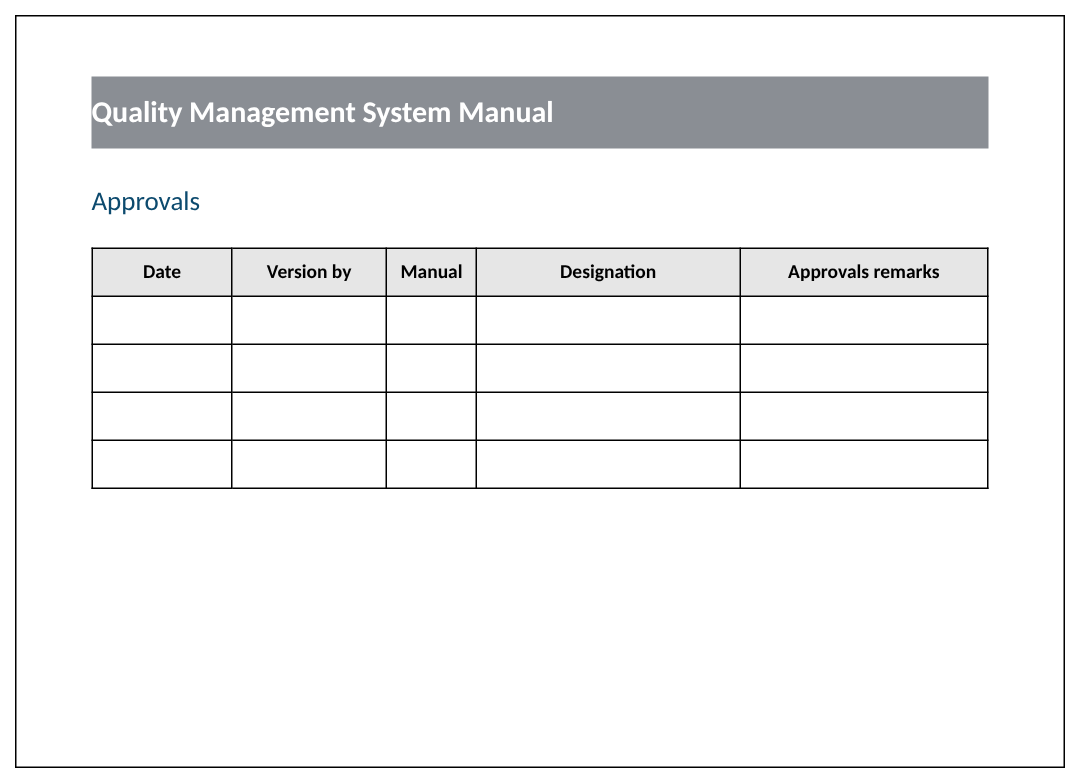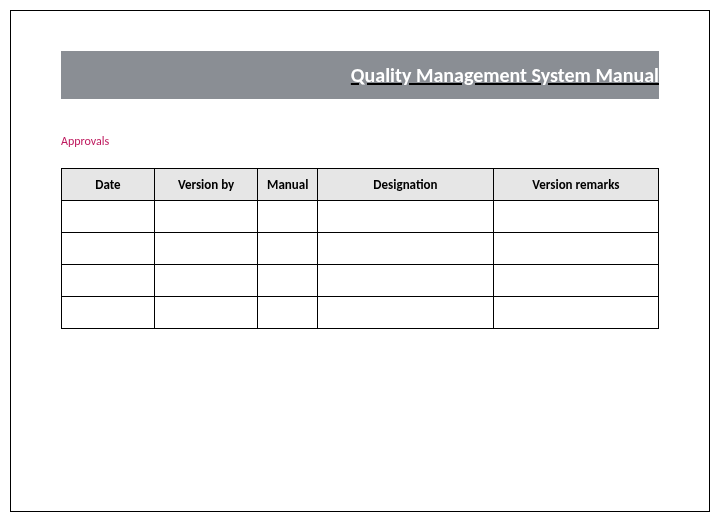--- a/index.html
+++ b/index.html
@@ -13,33 +13,32 @@
   .page {
     width: 700px;
     height: 502px;
     border: 1px solid #000;
     background: #fff;
     padding: 40px 50px 40px 50px;
     position: relative;
   }
   .title-bar {
     background: #8a8e94;
-    text-align: right;
+    text-align: left;
     padding: 12px 0;
-    margin-bottom: 35px;
-    text-decoration: underline;
+    margin-bottom: 24px;
   }
   .title-bar-text {
     color: #ffffff;
     font-size: 20px;
     font-weight: bold;
   }
   .section-label {
-    font-size: 12px;
-    color: #be185d;
+    font-size: 18px;
+    color: #0c4a6e;
     margin-bottom: 20px;
   }
   table.approvals {
     border-collapse: collapse;
     width: 100%;
   }
   table.approvals th, table.approvals td {
     border: 1px solid #000;
     font-size: 13px;
     text-align: center;
@@ -77,21 +76,21 @@
       <col class="col-version">
       <col class="col-designation">
       <col class="col-remarks">
     </colgroup>
     <thead>
       <tr>
         <th>Date</th>
         <th>Version by</th>
         <th>Manual</th>
         <th>Designation</th>
-        <th>Version remarks</th>
+        <th>Approvals remarks</th>
       </tr>
     </thead>
     <tbody>
       <tr>
         <td></td>
         <td></td>
         <td></td>
         <td></td>
         <td></td>
       </tr>

